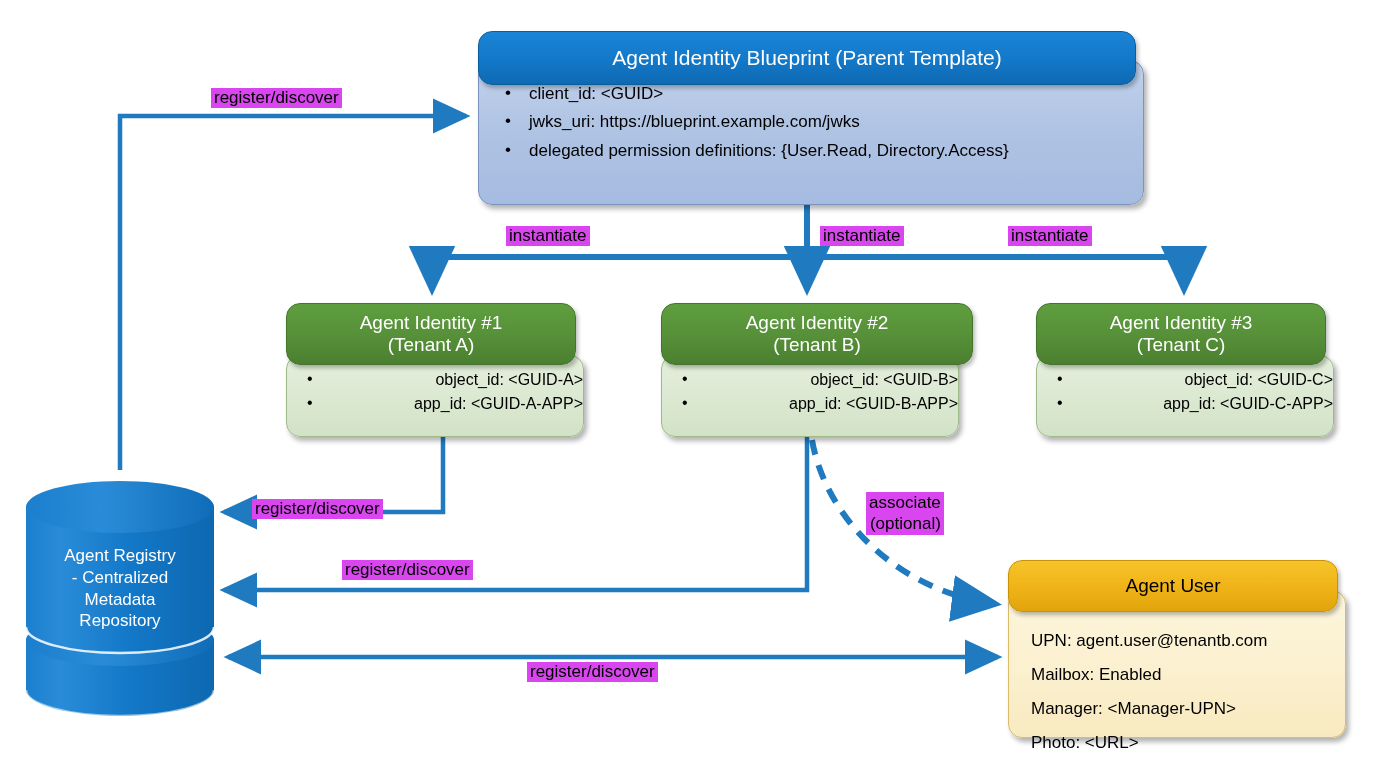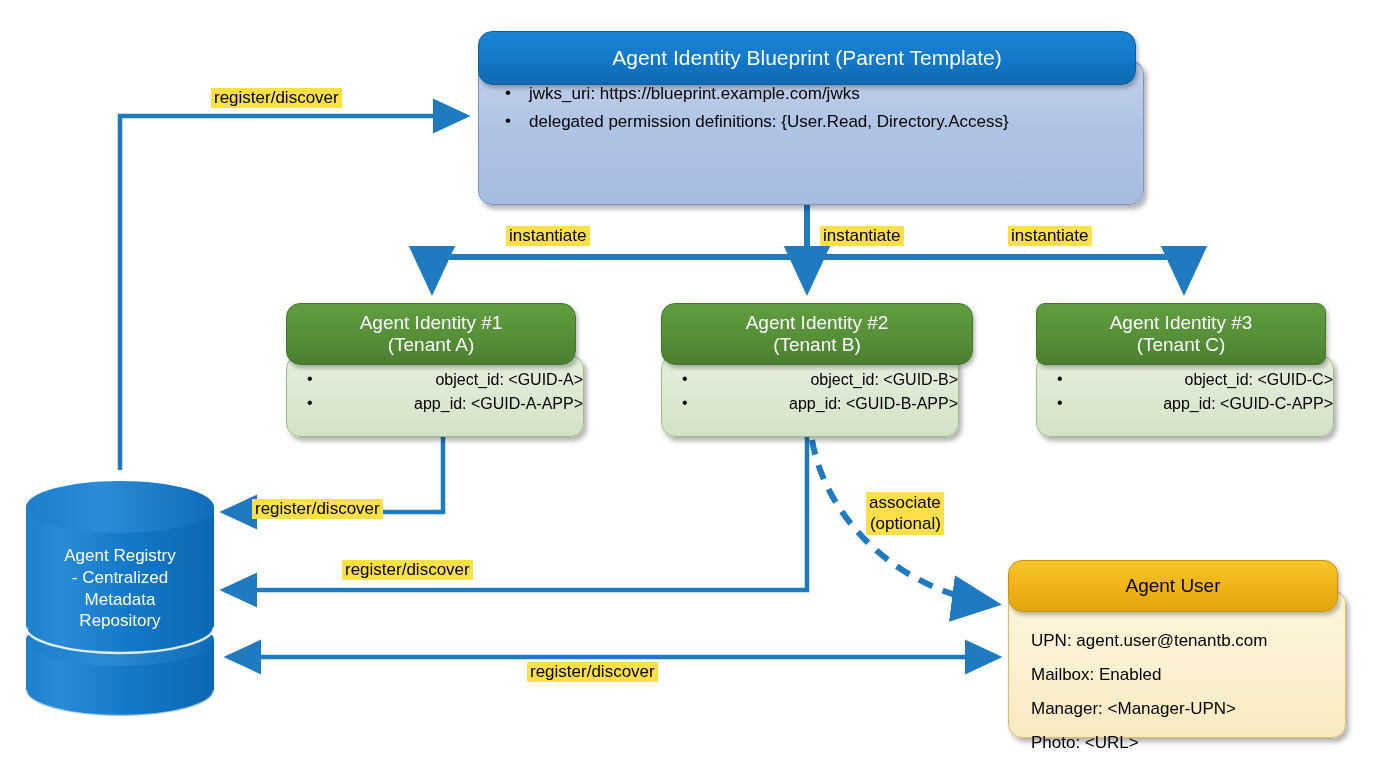--- a/index.html
+++ b/index.html
@@ -157,21 +157,21 @@
     pointer-events: none;
   }
 
   
   .elabel {
     position: absolute;
     font-size: 17px;
     color: #000000;
     white-space: nowrap;
     z-index: 4;
-    background: #fde047;
+    background: #d946ef;
     padding: 0 3px;
     line-height: 1.2;
   }
   .elabel.two-line { line-height: 1.25; text-align: center; }
 </style>
 </head>
 <body>
 
 <div id="canvas">
 
@@ -244,20 +244,21 @@
     <div class="cyl-label">
       <div>Agent Registry</div>
       <div>- Centralized</div>
       <div>Metadata</div>
       <div>Repository</div>
     </div>
   </div>
 
   <div class="card-body" id="bp-body">
     <ul>
+      <li>client_id: &lt;GUID&gt;</li>
       <li>jwks_uri: https://blueprint.example.com/jwks</li>
       <li>delegated permission definitions: {User.Read, Directory.Access}</li>
     </ul>
   </div>
   <div class="card-head" id="bp-head">Agent Identity Blueprint (Parent Template)</div>
 
   <div class="card-body ai-body" style="left:286px; top:355px; width:298px; height:82px;">
     <ul>
       <li>object_id: &lt;GUID-A&gt;</li>
       <li>app_id: &lt;GUID-A-APP&gt;</li>
@@ -282,21 +283,21 @@
       <div>(Tenant B)</div>
     </div>
   </div>
 
   <div class="card-body ai-body" style="left:1036px; top:355px; width:298px; height:82px;">
     <ul>
       <li>object_id: &lt;GUID-C&gt;</li>
       <li>app_id: &lt;GUID-C-APP&gt;</li>
     </ul>
   </div>
-  <div class="card-head ai-head" style="left:1036px; top:303px; width:290px;border-radius:9px;">
+  <div class="card-head ai-head" style="left:1036px; top:303px; width:290px;">
     <div>
       <div>Agent Identity #3</div>
       <div>(Tenant C)</div>
     </div>
   </div>
 
   <div class="card-body" id="au-body">
     <ul>
       <li>UPN: agent.user@tenantb.com</li>
       <li>Mailbox: Enabled</li>

